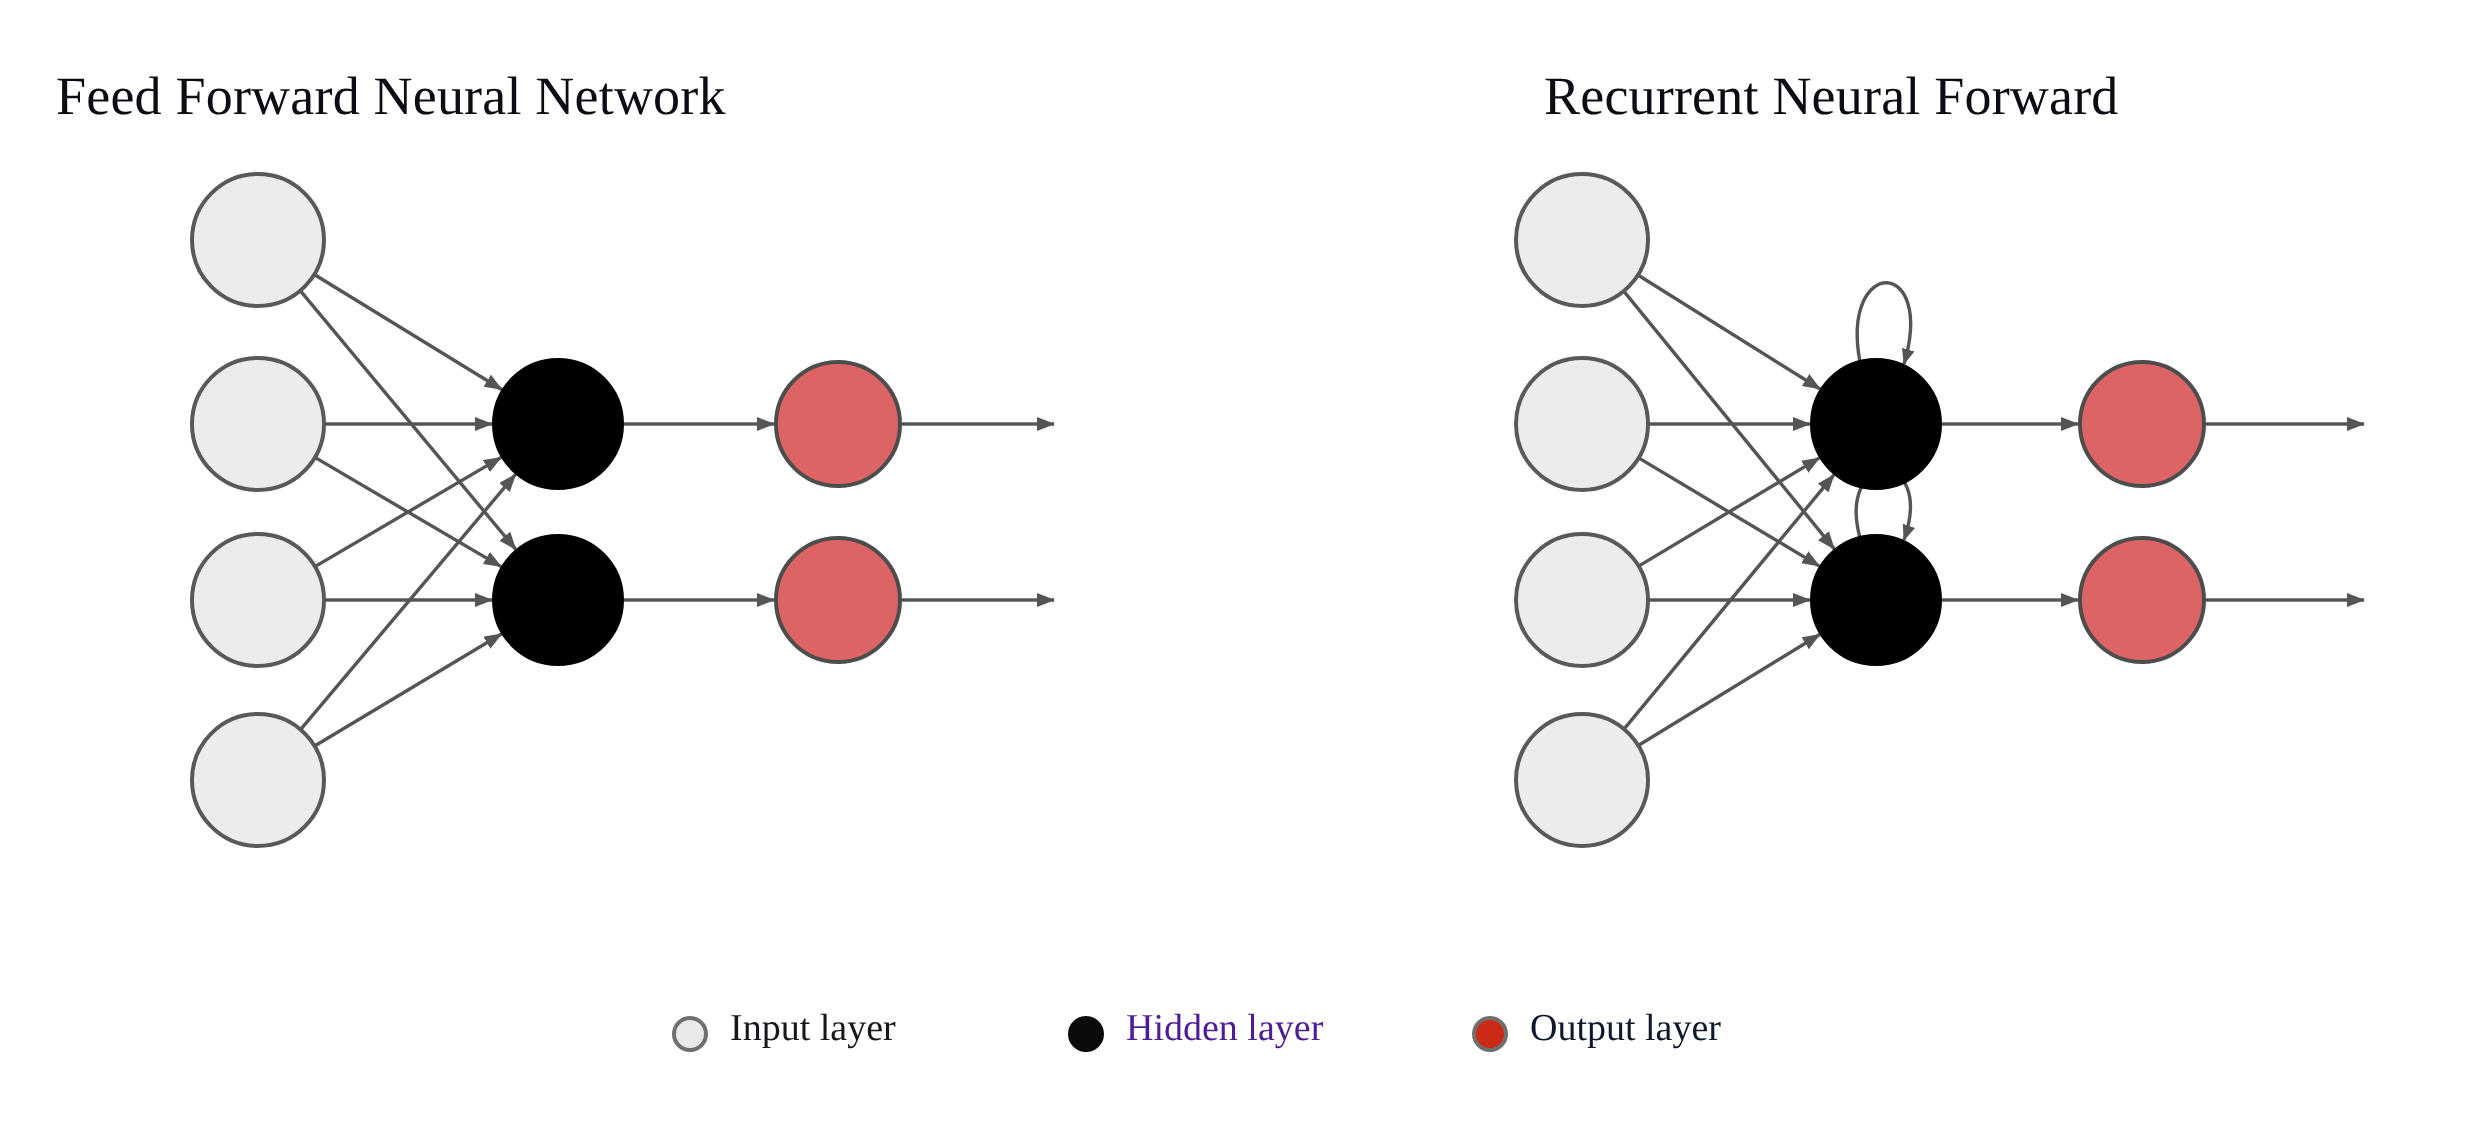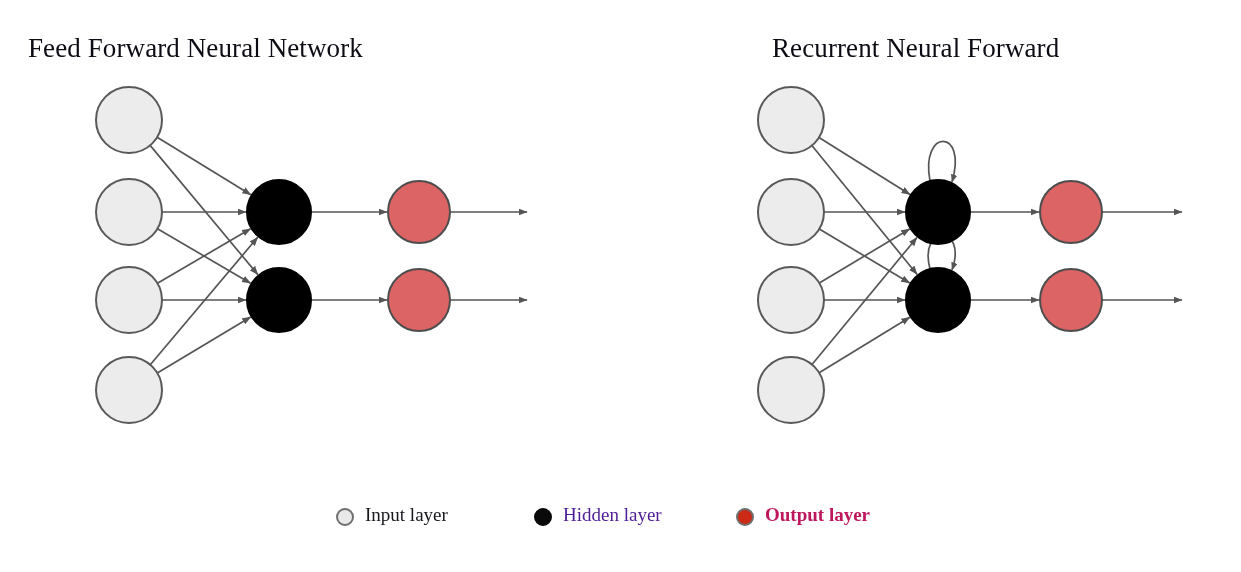--- a/index.html
+++ b/index.html
@@ -142,18 +142,18 @@
       <span class="legend-label" style="color: rgb(23, 23, 29);">Input layer</span>
     </div>
 
     <div class="legend-item" id="legend-hidden">
       <span class="legend-dot" id="legend-dot-hidden" style="background: rgb(10, 10, 10); border: 2px solid rgb(10, 10, 10);"></span>
       <span class="legend-label" style="color: #4c1d95;">Hidden layer</span>
     </div>
 
     <div class="legend-item" id="legend-output">
       <span class="legend-dot" id="legend-dot-output" style="background: rgb(204, 42, 22); border: 2px solid rgb(111, 111, 111);"></span>
-      <span class="legend-label" style="color: #be185d; font-weight: bold;">Output layer</span>
+      <span class="legend-label" style="color: #0f172a;">Output layer</span>
     </div>
 
   </div>
 
 </div>
 
 </body></html>

